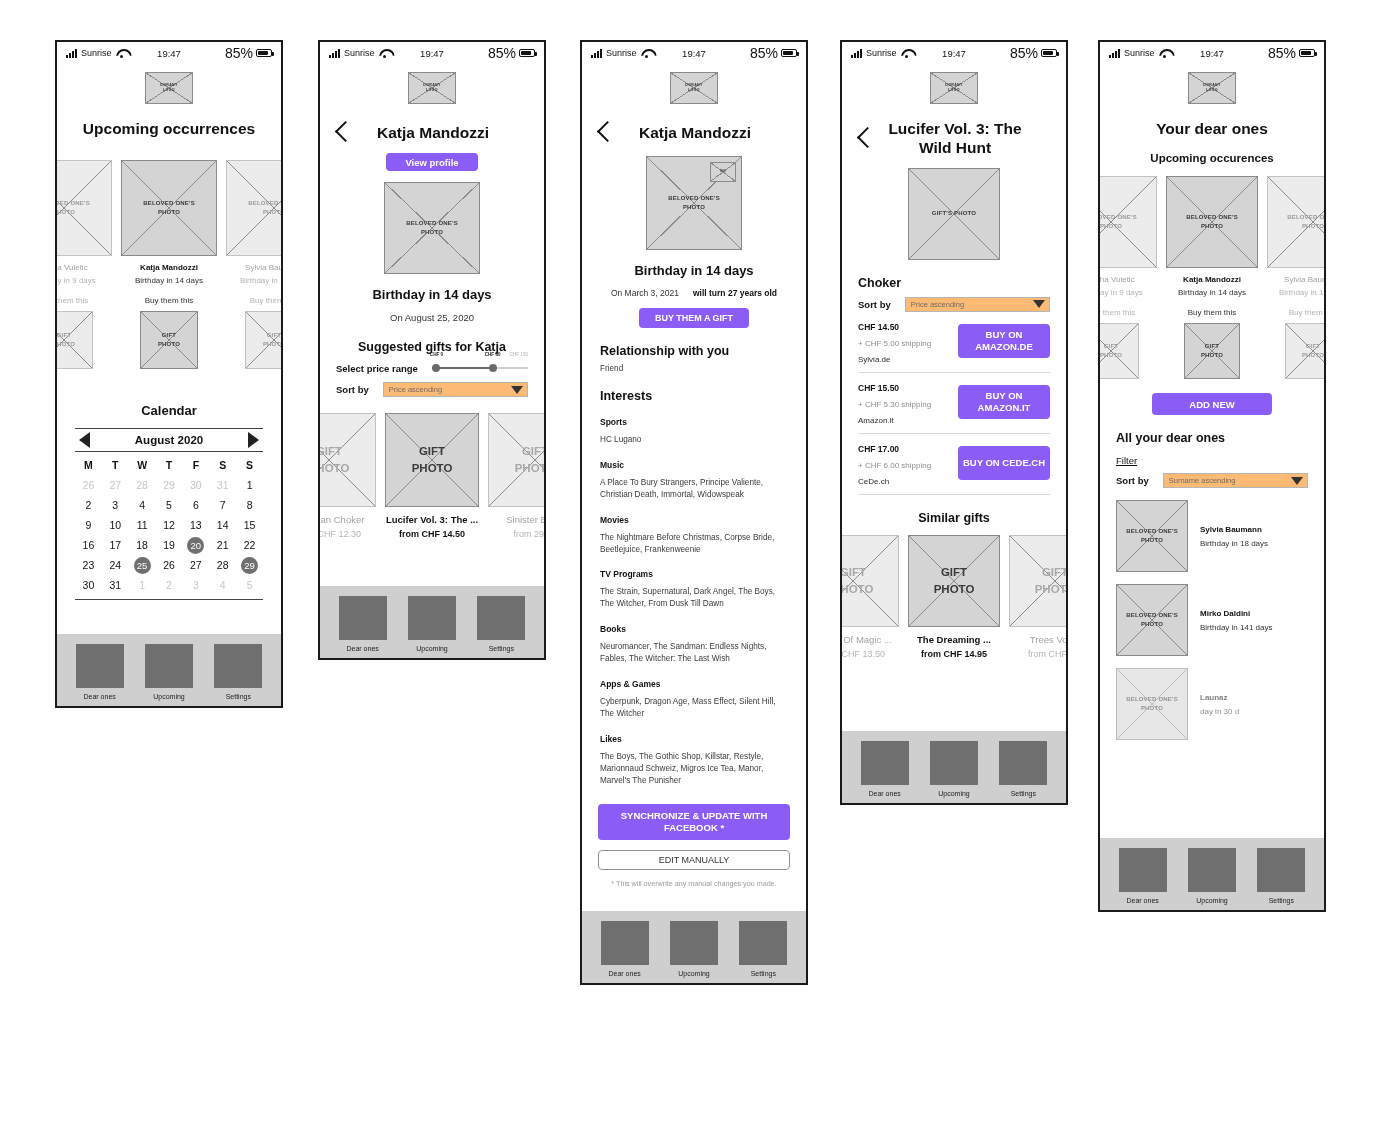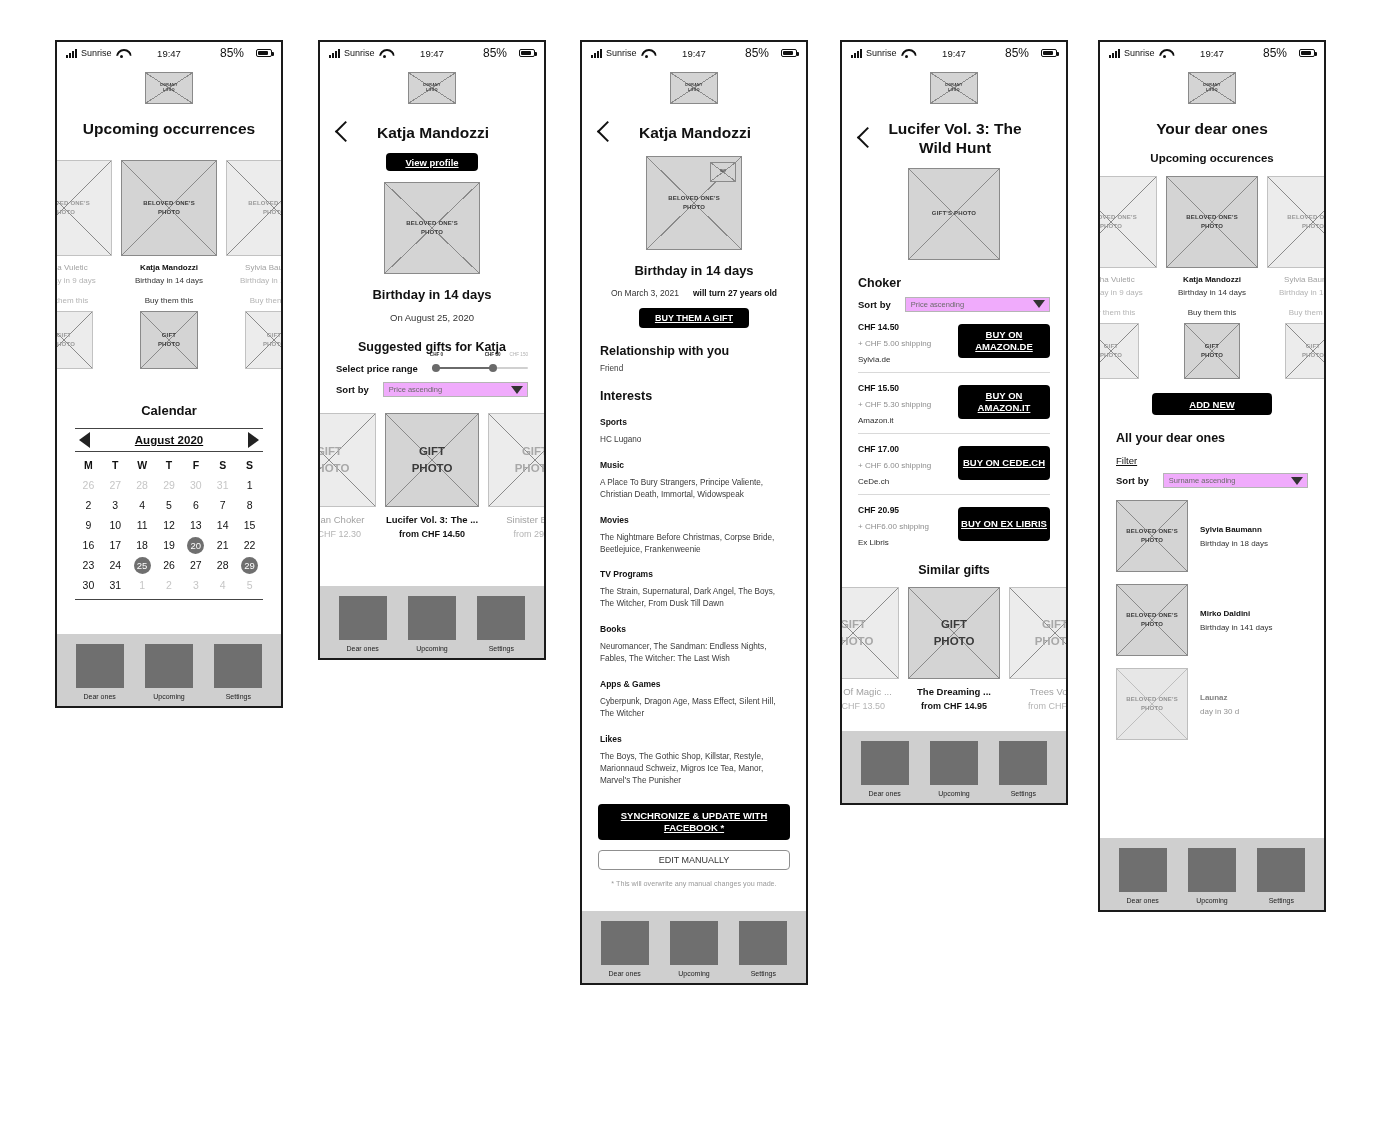--- a/index.html
+++ b/index.html
@@ -32,21 +32,21 @@
   .wifi::before{
     content:""; position:absolute; left:0; top:0; width:12px; height:12px;
     border:2.4px solid #111; border-radius:50%;
     clip-path: polygon(0 0,100% 0,100% 45%,0 45%);
   }
   .wifi::after{
     content:""; position:absolute; left:4.4px; top:6px; width:3.2px; height:3.2px;
     background:#111; border-radius:50%;
   }
   .sb-time { position:absolute; left:0; right:0; text-align:center; font-size:9.5px; }
-  .sb-right { margin-left:auto; display:flex; align-items:center; gap:12px; font-size:12px; }
+  .sb-right { margin-left:auto; display:flex; align-items:center; gap:3px; font-size:14px; }
   .batt { width:16px; height:8px; border:1.3px solid #111; border-radius:2px; position:relative; padding:1px;}
   .batt::after{content:""; position:absolute; right:-3px; top:2px; width:2px;height:4px;background:#111;border-radius:0 1px 1px 0;}
   .batt i{display:block;height:100%;width:82%;background:#111;border-radius:1px;}
 
   
   .logo-wrap { display:flex; justify-content:center; padding-top: 8px; }
   .logo {
     width: 48px; height: 32px; background:#d4d4d4; border:1px solid #8a8a8a;
     position:relative; display:flex; align-items:center; justify-content:center;
     flex-direction: column;
@@ -88,53 +88,52 @@
   .carousel { display:flex; align-items:flex-start; justify-content:center; gap:9px; margin-top:14px; }
   .cr-item { display:flex; flex-direction:column; align-items:center; }
   .cr-name { font-size:8px; font-weight:700; color:#111; margin-top:7px; white-space:nowrap; }
   .cr-sub  { font-size:8px; color:#333; margin-top:4px; white-space:nowrap; }
   .cr-cta  { font-size:8px; color:#333; margin-top:11px; white-space:nowrap; }
   .cr-item.dim .cr-name { color:#a2a2a2; font-weight:400;}
   .cr-item.dim .cr-sub, .cr-item.dim .cr-cta { color:#b4b4b4; }
 
   
   .btn-dark {
-    background:#000000; color:#fff; border:none; border-radius:4px;
+    background:#8b5cf6; color:#fff; border:none; border-radius:4px;
     font-weight:700; text-align:center; cursor:pointer;
     font-family:"Liberation Sans", sans-serif;
-    text-decoration:underline;
   }
   .btn-out {
     background:#fff; color:#333; border:1px solid #8f8f8f; border-radius:4px;
     text-align:center; cursor:pointer; font-family:"Liberation Sans", sans-serif;
   }
 
   
   .ctrl-row { display:flex; align-items:center; gap:14px; padding:0 16px; margin-top:8px; }
   .ctrl-label { font-size:10.5px; font-weight:700; color:#111; }
   .select {
-    flex:1; height:15px; border:1px solid #b5b5b5; background:#f0abfc;
+    flex:1; height:15px; border:1px solid #b5b5b5; background:#fdba74;
     display:flex; align-items:center; padding:0 5px; position:relative; cursor:pointer;
   }
   .select span { font-size:7.5px; color:#6a6a6a; }
   .caret { position:absolute; right:4px; width:0;height:0;
     border-left:6px solid transparent; border-right:6px solid transparent; border-top:8px solid #333; }
 
   
   .slider-wrap { position:relative; height:12px; flex:1; display:flex; align-items:center; }
   .track { position:absolute; left:0; right:0; height:2.5px; background:#d0d0d0; border-radius:2px;}
   .track-fill { position:absolute; height:2.5px; background:#6a6a6a; border-radius:2px;}
   .knob { position:absolute; width:8px;height:8px;border-radius:50%;background:#6a6a6a; cursor:pointer;}
   .sl-tick { position:absolute; top:-10px; font-size:4.6px; font-weight:700; color:#222; white-space:nowrap;}
   .sl-tick.mute { color:#b0b0b0; font-weight:400; }
 
   
   .cal-box { margin:10px 18px 0; }
   .cal-hdr { display:flex; align-items:center; justify-content:space-between;
-    border-top:1.5px solid #444; border-bottom:1.5px solid #444; padding:3px 4px;text-decoration:underline; }
+    border-top:1.5px solid #444; border-bottom:1.5px solid #444; padding:3px 4px; }
   .cal-title { font-size:11.5px; font-weight:700; color:#111;}
   .tri-l { width:0;height:0;border-top:8px solid transparent;border-bottom:8px solid transparent;border-right:11px solid #222; cursor:pointer;}
   .tri-r { width:0;height:0;border-top:8px solid transparent;border-bottom:8px solid transparent;border-left:11px solid #222; cursor:pointer;}
   .cal-grid { display:grid; grid-template-columns:repeat(7,1fr); row-gap:2px; margin-top:4px;
     border-bottom:1.5px solid #444; padding-bottom:5px;}
   .cal-grid div { text-align:center; font-size:10.5px; color:#111; height:18px; line-height:18px;}
   .cal-grid .dow { font-weight:700; }
   .cal-grid .out { color:#c6c6c6; }
   .cal-grid .mark span {
     display:inline-block; width:17px;height:17px;line-height:17px;border-radius:50%;
@@ -570,28 +569,20 @@
       <div class="divider"></div>
       <div class="seller">
         <div class="seller-info">
           <div class="s-price">CHF 17.00</div>
           <div class="s-ship">+ CHF 6.00 shipping</div>
           <div class="s-shop">CeDe.ch</div>
         </div>
         <button class="btn-dark s-btn">BUY ON CEDE.CH</button>
       </div>
       <div class="divider"></div>
-      <div class="seller">
-        <div class="seller-info">
-          <div class="s-price">CHF 20.95</div>
-          <div class="s-ship">+ CHF6.00 shipping</div>
-          <div class="s-shop">Ex Libris</div>
-        </div>
-        <button class="btn-dark s-btn">BUY ON EX LIBRIS</button>
-      </div>
     </div>
 
   <div class="page-title" style="margin-top:16px;font-size:12.5px;">Similar gifts</div>
   <div class="carousel" style="margin-top:10px;">
     <div class="cr-item dim" style="margin-left:-60px;">
       <div class="ph light xcross" style="width:92px;height:92px;">
           <div class="ph-label big"><span>GIFT</span><br><span>PHOTO</span></div>
         </div>
       <div class="cr-name" style="font-size:9.5px;">Books Of Magic ...</div>
       <div class="cr-sub" style="font-size:9px;">from CHF 13.50</div>

